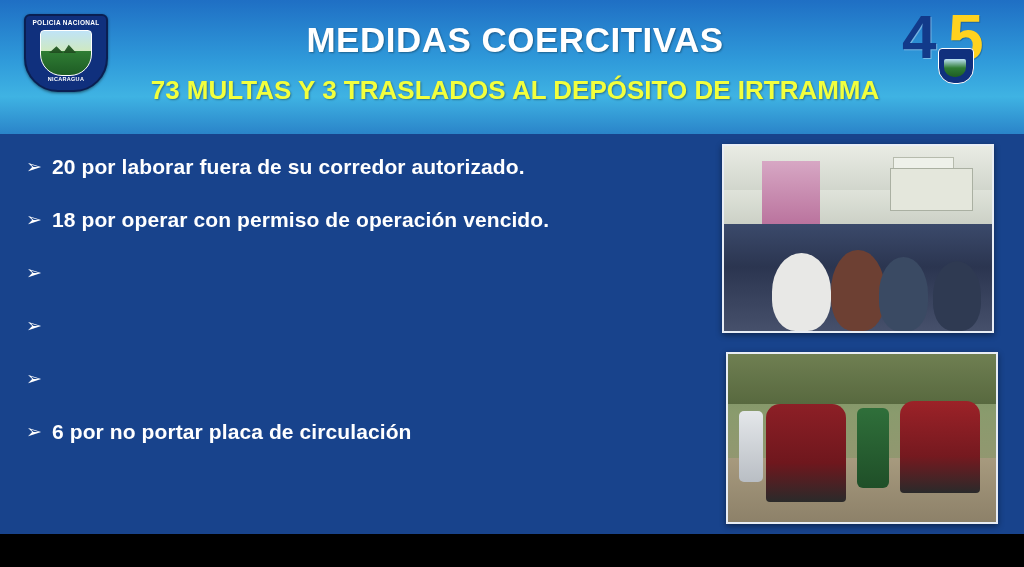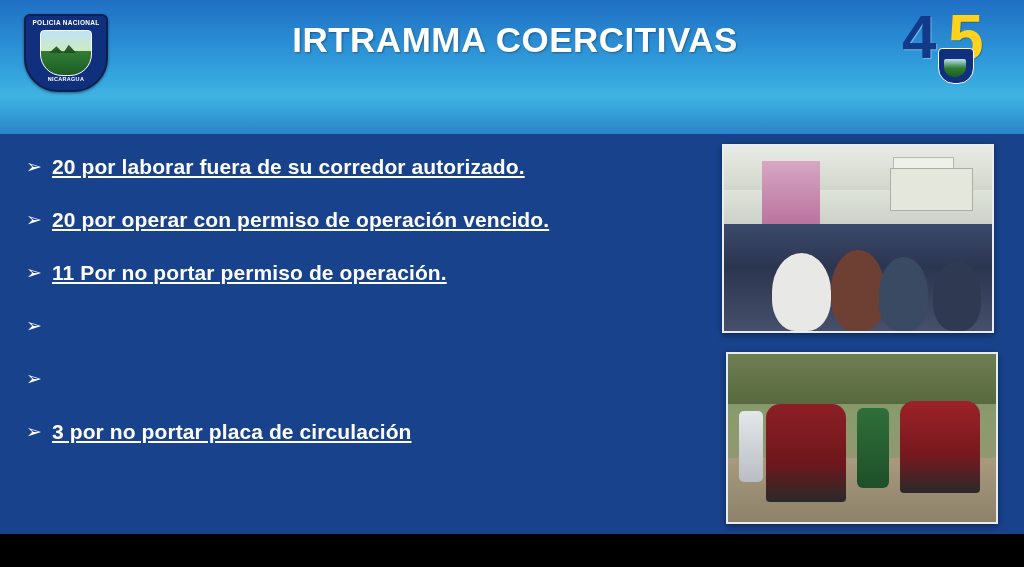--- a/index.html
+++ b/index.html
@@ -193,21 +193,20 @@
     line-height: 26px;
     color: #ffffff;
     text-align: left;
   }
   .bullet-text {
     font-size: 21px;
     font-weight: bold;
     line-height: 26px;
     color: #ffffff;
     letter-spacing: 0.1px;
-    text-decoration: underline;
   }
   
   .photo {
     position: absolute;
     border: 2px solid #e8edf5;
     box-shadow: 0 2px 6px rgba(0,0,0,0.45);
     overflow: hidden;
   }
   .photo-top {
     left: 722px;
@@ -303,54 +302,54 @@
 
     <div class="badge">
       <div class="badge-shield">
         <div class="badge-top-text">POLICIA NACIONAL</div>
         <div class="badge-inner"></div>
         <div class="badge-bottom-text">NICARAGUA</div>
       </div>
     </div>
 
     <div class="header-titles">
-      <div class="title-main">IRTRAMMA COERCITIVAS</div>
+      <div class="title-main">MEDIDAS COERCITIVAS</div>
+      <div class="title-sub">73 MULTAS Y 3 TRASLADOS AL DEPÓSITO DE IRTRAMMA</div>
     </div>
 
     <div class="logo45">
       <span class="num4">4</span>
       <span class="num5">5</span>
       <span class="mini-shield"></span>
     </div>
   </div>
 
   <div class="body-area">
 
     <div class="bullets">
       <div class="bullet">
         <span class="bullet-marker">➢</span>
         <span class="bullet-text">20 por laborar fuera de su corredor autorizado.</span>
       </div>
       <div class="bullet">
         <span class="bullet-marker">➢</span>
-        <span class="bullet-text">20 por operar con permiso de operación vencido.</span>
-      </div>
-      <div class="bullet">
-        <span class="bullet-marker">➢</span>
-        <span class="bullet-text">11 Por no portar permiso de operación.</span>
-      </div>
-      <div class="bullet">
-        <span class="bullet-marker">➢</span>
-      </div>
-      <div class="bullet">
-        <span class="bullet-marker">➢</span>
-      </div>
-      <div class="bullet">
-        <span class="bullet-marker">➢</span>
-        <span class="bullet-text">3 por no portar placa de circulación</span>
+        <span class="bullet-text">18 por operar con permiso de operación vencido.</span>
+      </div>
+      <div class="bullet">
+        <span class="bullet-marker">➢</span>
+      </div>
+      <div class="bullet">
+        <span class="bullet-marker">➢</span>
+      </div>
+      <div class="bullet">
+        <span class="bullet-marker">➢</span>
+      </div>
+      <div class="bullet">
+        <span class="bullet-marker">➢</span>
+        <span class="bullet-text">6 por no portar placa de circulación</span>
       </div>
     </div>
 
     <div class="photo photo-top">
       <div class="ph-ceiling"></div>
       <div class="ph-wall"></div>
       <div class="ph-curtain"></div>
       <div class="ph-ac"></div>
       <div class="ph-board"></div>
       <div class="ph-crowd"></div>

